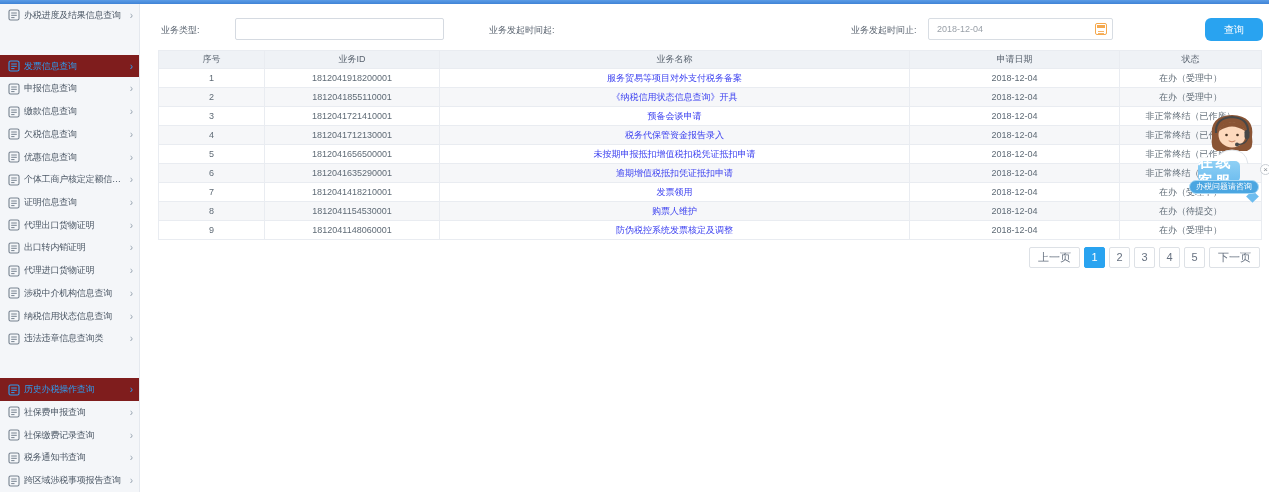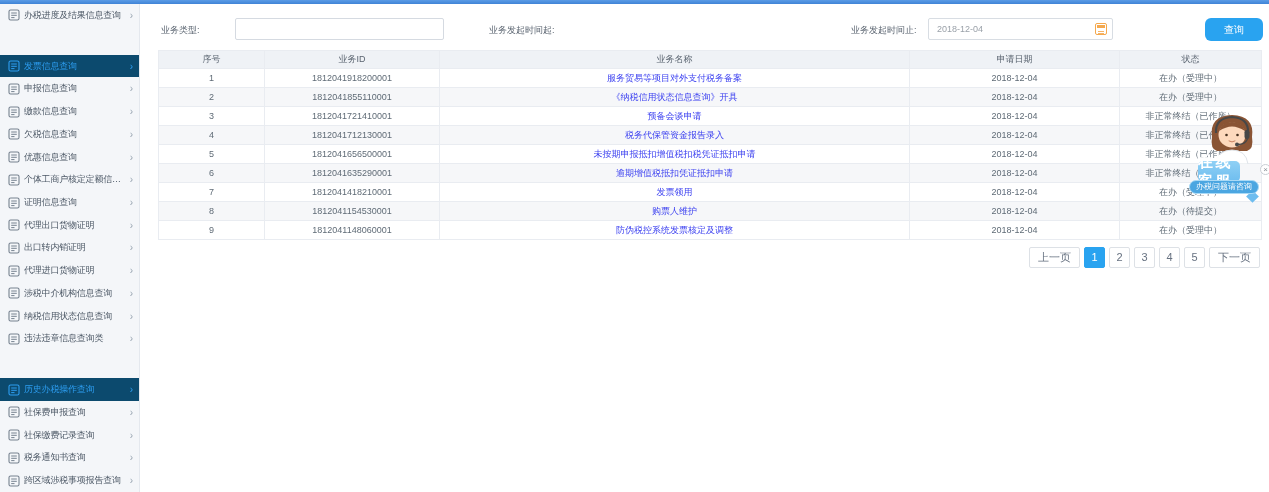--- a/index.html
+++ b/index.html
@@ -13,21 +13,21 @@
 
   
   .sidebar { position:absolute; left:0; top:4px; bottom:0; width:140px;
     background:#f4f6f9; border-right:1px solid #e4e8ee;
     display:flex; flex-direction:column; z-index:4; }
   .side-item { flex:1; display:flex; align-items:center; padding:0 6px 0 8px;
     font-size:9px; color:#4a5664; cursor:pointer; white-space:nowrap; overflow:hidden; }
   .side-item .s-icon { width:12px; height:12px; margin-right:4px; color:#76828f; flex:none; display:inline-flex; }
   .side-item .s-label { flex:1; overflow:hidden; text-overflow:ellipsis; letter-spacing:-0.2px; }
   .side-item .s-chev { flex:none; font-size:10px; color:#9aa6b2; margin-left:2px; }
-  .side-item.active { background:#0c4a6e;margin-top:28px; }
+  .side-item.active { background:#7f1d1d;margin-top:28px; }
   .side-item.active, .side-item.active .s-icon, .side-item.active .s-chev { color:#2d9df0; }
 
   
   .content { position:absolute; left:141px; top:4px; right:0; bottom:0; background:#fff; }
 
   
   .filter-bar { position:relative; height:46px; font-size:9px; color:#5a6470; }
   .f-label { position:absolute; top:20px; color:#5a6470; }
   .f-label.l1 { left:20px;  width:72px; }
   .f-label.l2 { left:348px; width:75px; }

